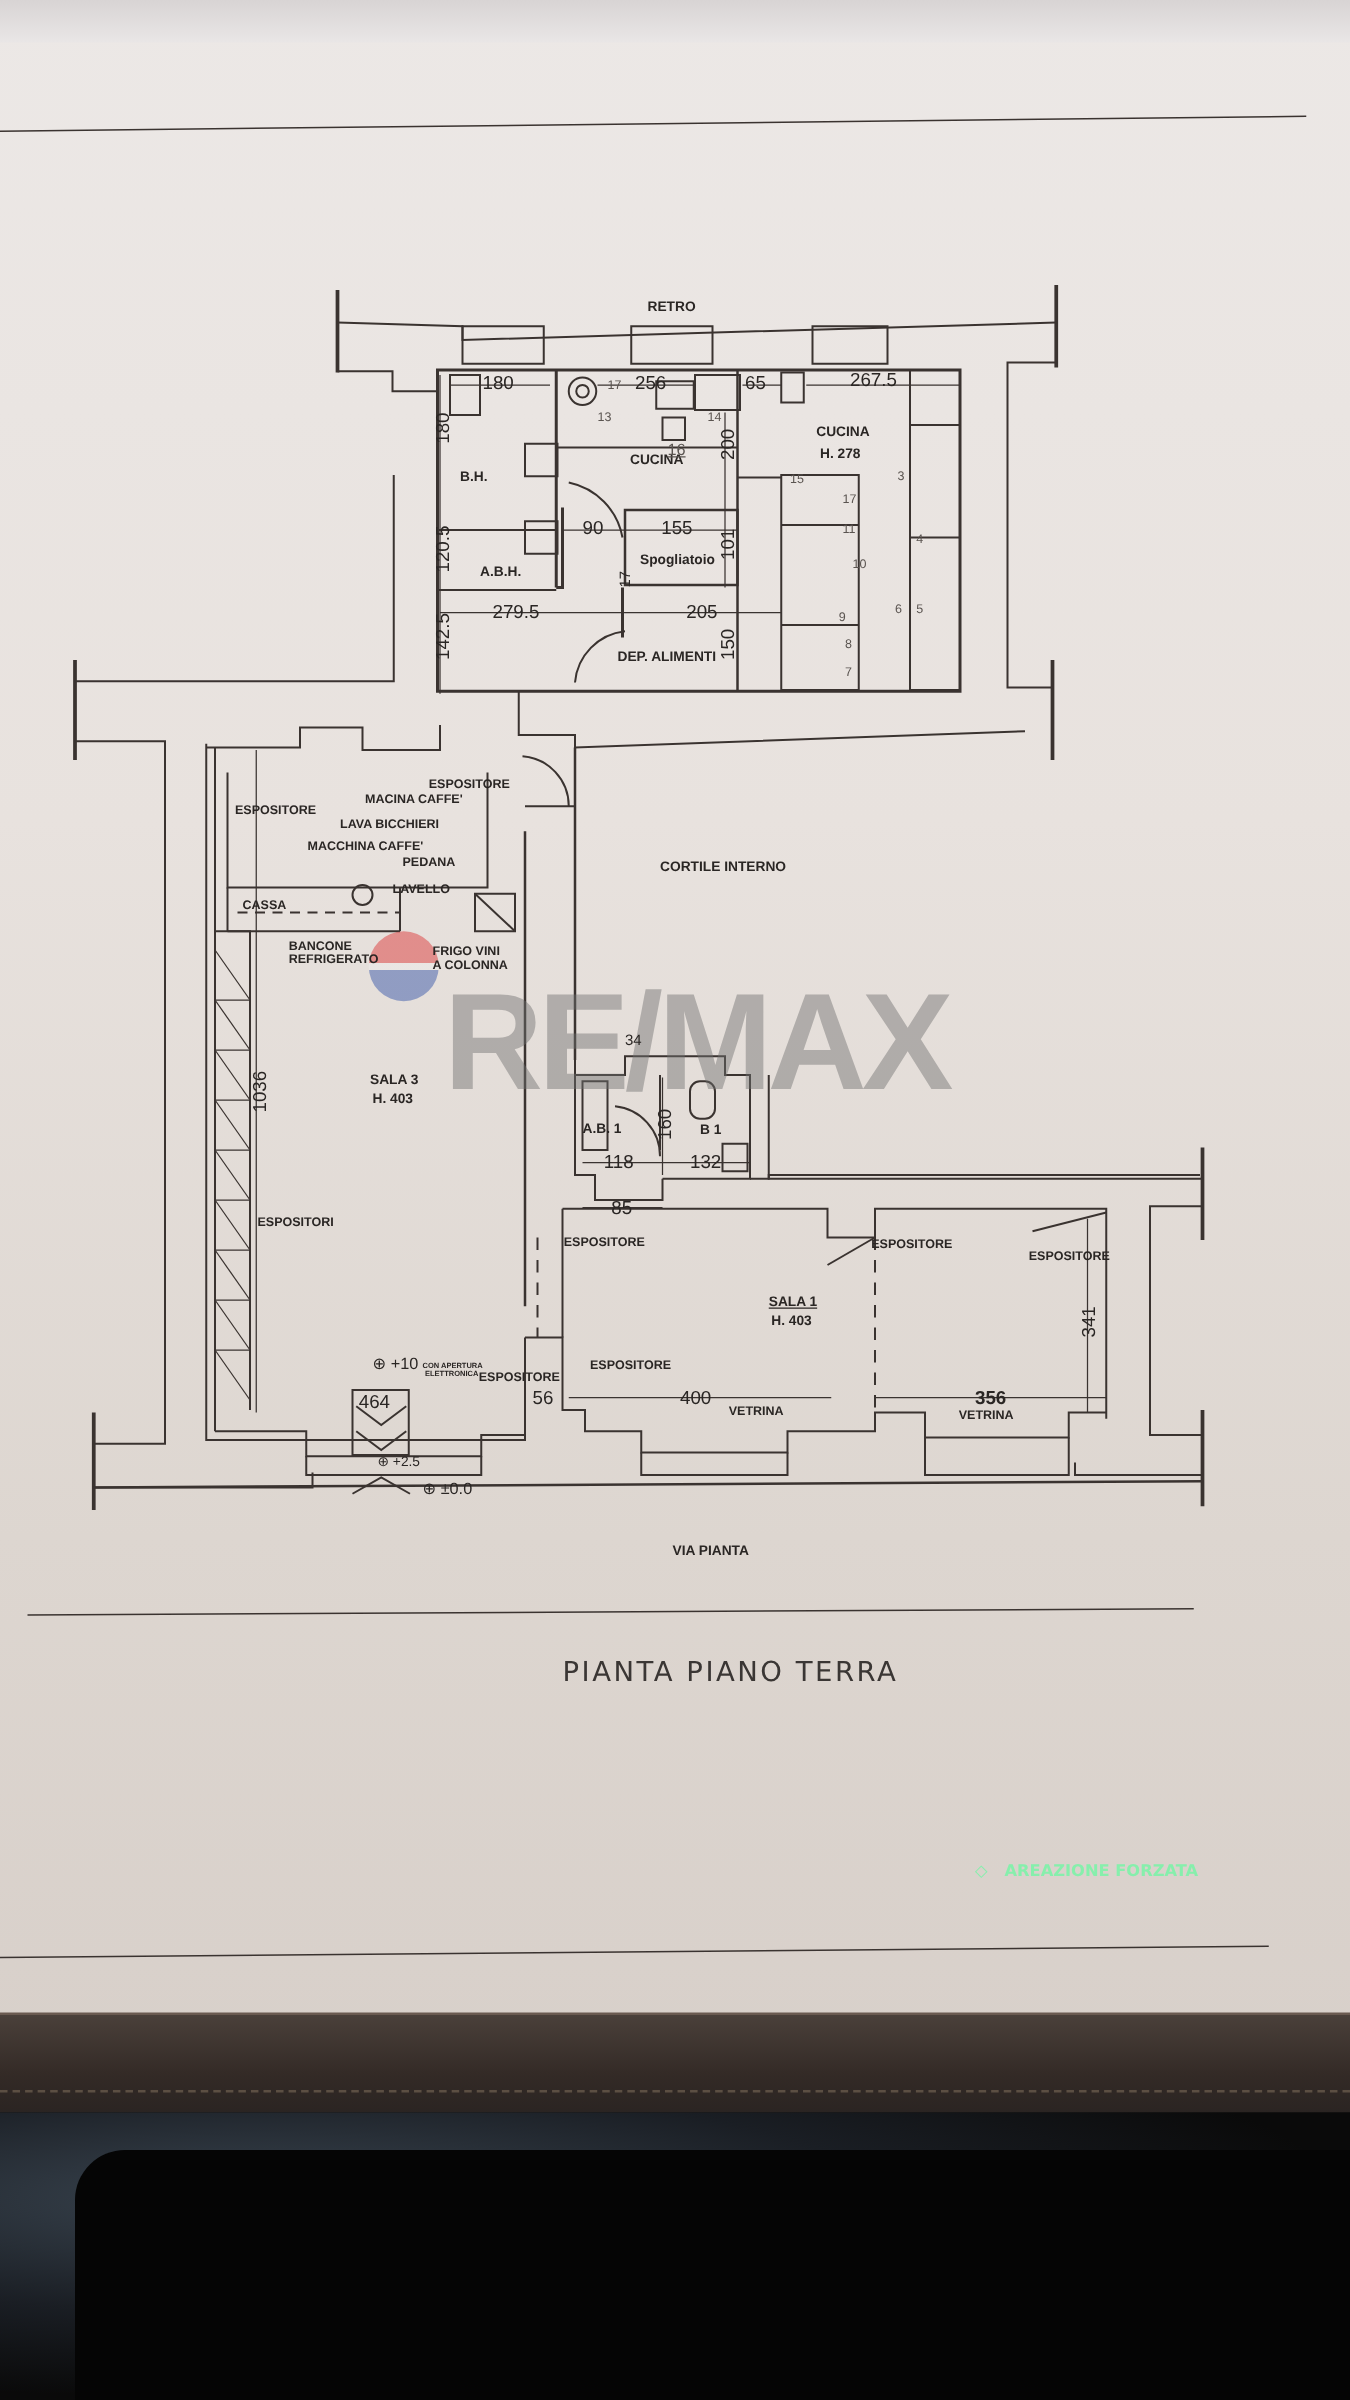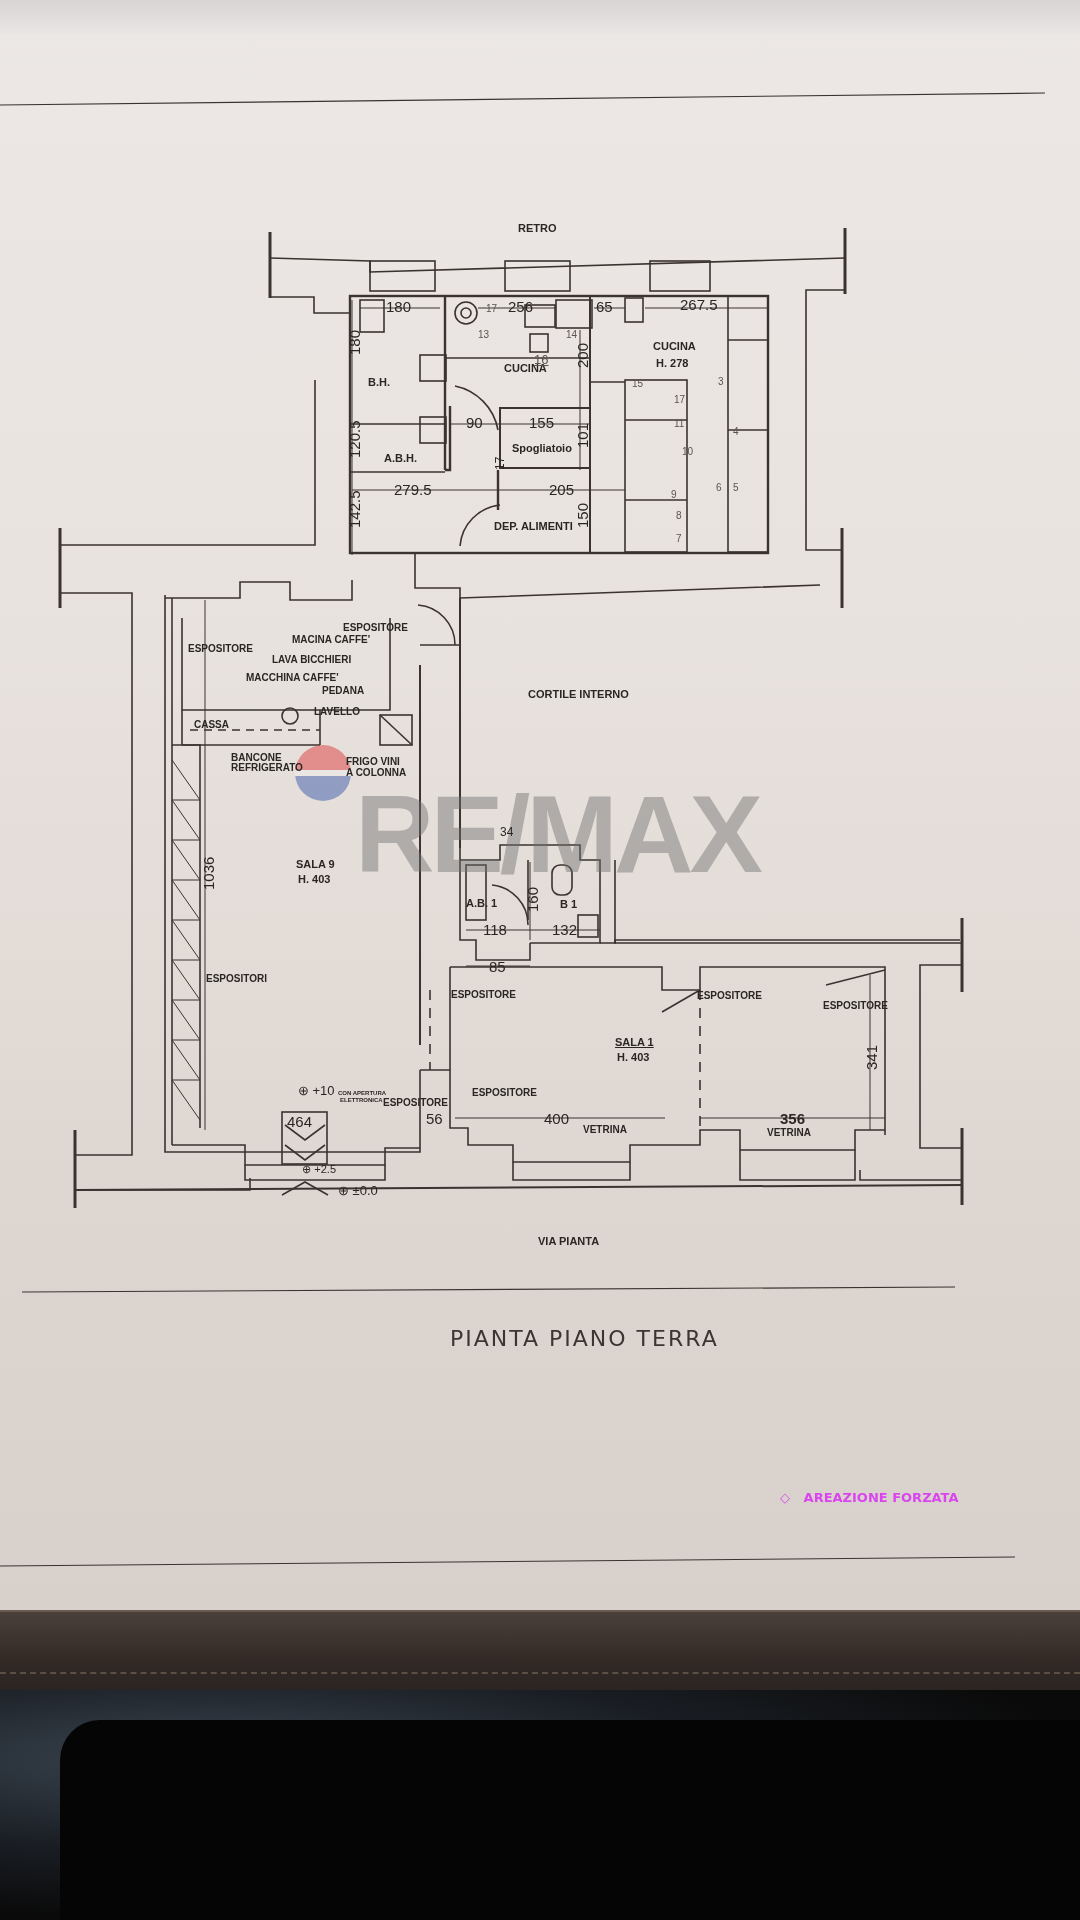--- a/index.html
+++ b/index.html
@@ -9,21 +9,21 @@
   .fold{position:absolute;left:0;top:1610px;width:1080px;height:80px;background:linear-gradient(180deg,#4a403a,#332a26 60%,#2a2422);border-top:2px solid #6a5a50;}
   .stitch{position:absolute;left:0;top:1672px;width:1080px;height:0;border-top:2px dashed #7a6a58;opacity:.6;}
   .floor{position:absolute;left:0;top:1690px;width:1080px;height:230px;background:radial-gradient(ellipse at 20% 30%,#3a4550 0%,#1a1e24 40%,#0a0a0a 70%),#0a0a0a;}
   .floor-dark{position:absolute;left:60px;top:1720px;width:1020px;height:200px;background:#050505;border-radius:40px 0 0 0;}
   svg.plan{position:absolute;left:0;top:0;}
   .lbl{position:absolute;font-family:"Liberation Sans",sans-serif;color:#2a2624;white-space:nowrap;font-weight:bold;}
   .s9{font-size:10px;}
   .s10{font-size:11px;}
   .dim{position:absolute;font-family:"Liberation Sans",sans-serif;color:#2a2624;font-size:15px;white-space:nowrap;}
   .title{position:absolute;left:450px;top:1326px;font-size:22px;letter-spacing:2px;color:#3a3634;font-family:"DejaVu Sans",sans-serif;}
-  .legend{position:absolute;left:780px;top:1490px;font-size:13px;color:#d946ef;font-family:"DejaVu Sans",sans-serif;font-weight:bold;}
+  .legend{position:absolute;left:780px;top:1490px;font-size:13px;color:#86efac;font-family:"DejaVu Sans",sans-serif;font-weight:bold;}
   .remax{position:absolute;left:355px;top:770px;font-size:110px;font-weight:bold;color:rgba(110,110,110,0.45);letter-spacing:-4px;font-family:"Liberation Sans",sans-serif;}
   .remax-balloon{position:absolute;left:295px;top:745px;width:56px;height:56px;border-radius:50% 50% 50% 50%;background:linear-gradient(180deg,rgba(220,60,60,.5) 0 45%,rgba(240,240,240,.4) 45% 55%,rgba(60,90,170,.5) 55% 100%);}
   .vert{transform:rotate(-90deg);transform-origin:left top;}
 </style>
 </head>
 <body>
 
 <div class="paper"></div>
 <div class="paper-top"></div>
 
@@ -175,32 +175,32 @@
     <line x1="282" y1="1122" x2="1,1122" stroke="none"></line>
     <line x1="455" y1="1118" x2="665" y2="1118"></line>
     <line x1="700" y1="1118" x2="885" y2="1118"></line>
     <line x1="870" y1="975" x2="870" y2="1130"></line>
   </g>
 </svg>
 
 <div class="remax-balloon"></div>
 <div class="remax">RE/MAX</div>
 
-<div class="lbl s10" style="left:518px;top:222px;">RETRO</div>
+<div class="lbl s10" style="left:518px;top:240px;">RETRO</div>
 <div class="lbl s10" style="left:528px;top:688px;">CORTILE INTERNO</div>
 <div class="lbl s10" style="left:538px;top:1235px;">VIA PIANTA</div>
 
 <div class="lbl s10" style="left:368px;top:376px;">B.H.</div>
 <div class="lbl s10" style="left:384px;top:452px;">A.B.H.</div>
 <div class="lbl s10" style="left:504px;top:362px;">CUCINA</div>
 <div class="lbl s10" style="left:653px;top:340px;">CUCINA</div>
 <div class="lbl s10" style="left:656px;top:357px;">H. 278</div>
 <div class="lbl s10" style="left:512px;top:442px;">Spogliatoio</div>
 <div class="lbl s10" style="left:494px;top:520px;">DEP. ALIMENTI</div>
-<div class="lbl s10" style="left:296px;top:858px;">SALA 9</div>
+<div class="lbl s10" style="left:296px;top:858px;">SALA 3</div>
 <div class="lbl s10" style="left:298px;top:873px;">H. 403</div>
 <div class="lbl s10" style="left:615px;top:1036px;text-decoration:underline;">SALA 1</div>
 <div class="lbl s10" style="left:617px;top:1051px;">H. 403</div>
 <div class="lbl s10" style="left:466px;top:897px;">A.B. 1</div>
 <div class="lbl s10" style="left:560px;top:898px;">B 1</div>
 
 <div class="lbl s9" style="left:343px;top:622px;">ESPOSITORE</div>
 <div class="lbl s9" style="left:292px;top:634px;">MACINA CAFFE'</div>
 <div class="lbl s9" style="left:188px;top:643px;">ESPOSITORE</div>
 <div class="lbl s9" style="left:272px;top:654px;">LAVA BICCHIERI</div>

